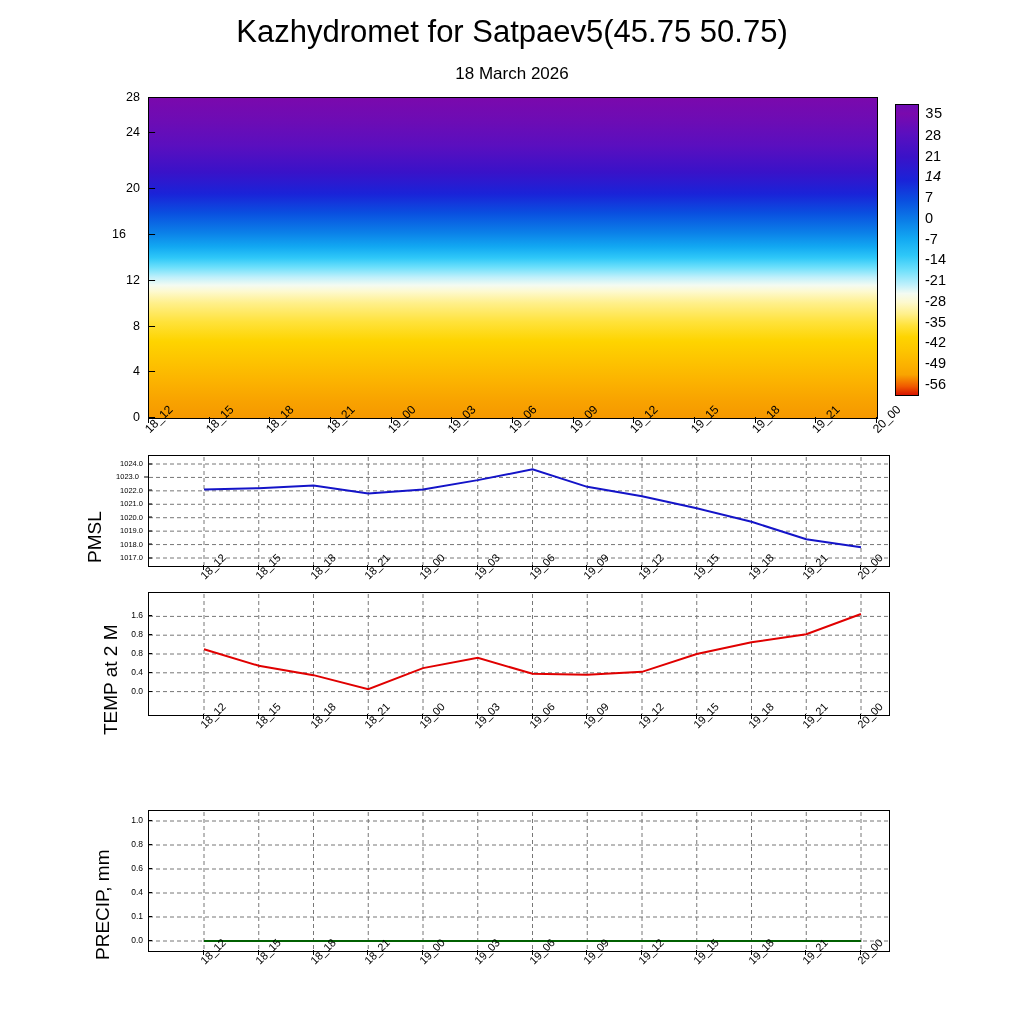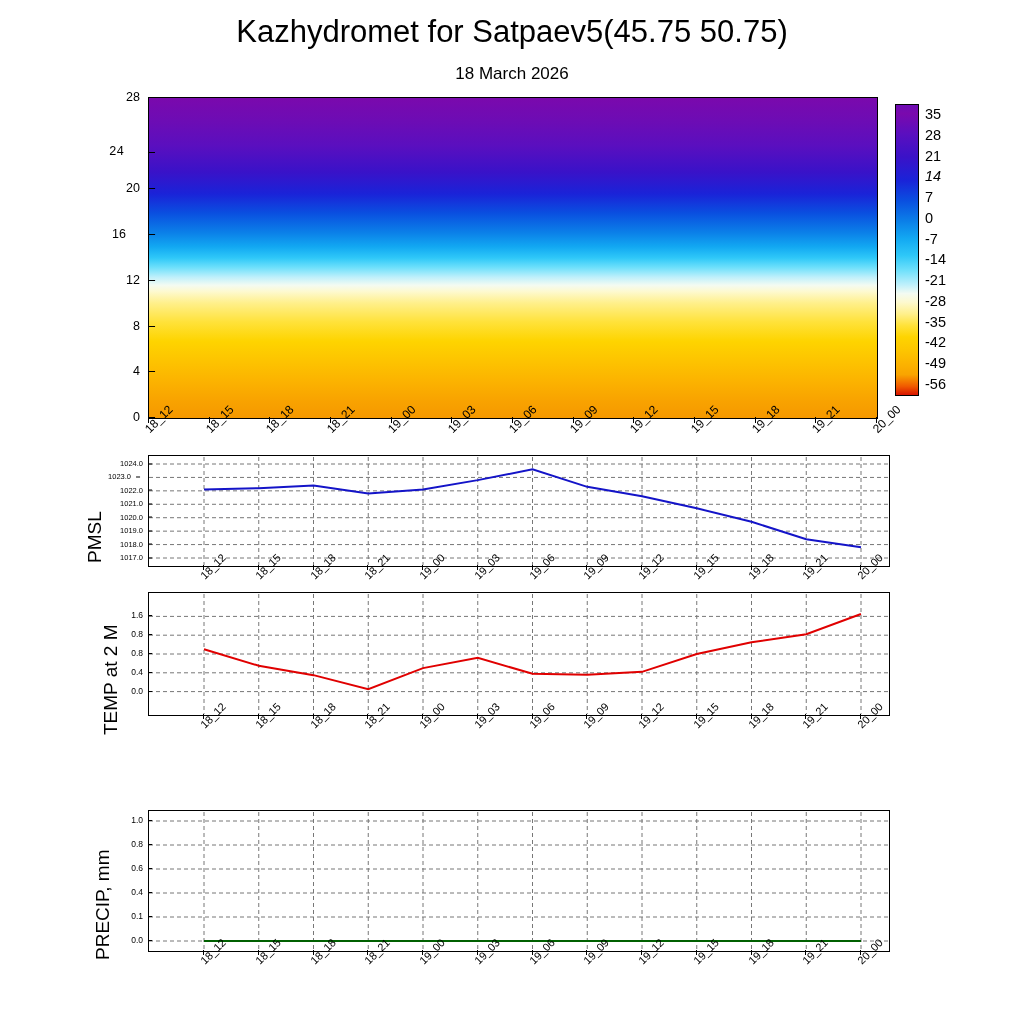--- a/index.html
+++ b/index.html
@@ -1001,21 +1001,21 @@
       <path d="M0,167.936 L0,160.92701933506657 L26,157.42718660926357 L52,156.06707357676913 L78,155.53180009376797 L104,156.23628206487587 L130,159.09150701080645 L156,163.7224545004561 L182,167.04944771463553 L208,167.74319620945778 L234,167.72390955362843 L260,168.53347805246915 L286,165.25025632997222 L312,161.3325750488684 L338,161.07098412046645 L364,157.7173533698951 L390,157.22266480009046 L416,156.6209336250921 L442,159.06784151141107 L468,157.67641959458814 L494,161.75072815956312 L520,163.90088150410102 L546,168.84794311524976 L572,166.51354188552466 L598,169.4297793037795 L624,166.22395262414466 L650,165.34428441791246 L676,160.61466595468707 L702,159.7233599059123 L728,155.15982908045055" stroke="rgba(255,255,255,0.75)" fill="none" stroke-width="1"></path>
     </svg>
 </div>
 <div id="yaxis-sounding">
     <div class="ytick" style="left: 148px; top: 417px; position: absolute; right: auto; transform: translate(-100%, -50%); padding-right: 8px;">0</div>
     <div class="ytick" style="left: 148px; top: 371.286px; position: absolute; right: auto; transform: translate(-100%, -50%); padding-right: 8px;">4</div>
     <div class="ytick" style="left: 148px; top: 325.571px; position: absolute; right: auto; transform: translate(-100%, -50%); padding-right: 8px;">8</div>
     <div class="ytick" style="left: 148px; top: 279.857px; position: absolute; right: auto; transform: translate(-100%, -50%); padding-right: 8px;">12</div>
     <div class="ytick" style="left: 148px; top: 234.143px; position: absolute; right: auto; transform: translate(-100%, -50%); padding-right: 22px;">16</div>
     <div class="ytick" style="left: 148px; top: 188.429px; position: absolute; right: auto; transform: translate(-100%, -50%); padding-right: 8px;">20</div>
-    <div class="ytick" style="left: 148px; top: 152px; position: absolute; right: auto; transform: translate(-100%, -50%); padding-right: 24px; font-family: Liberation Mono, monospace;">24</div>
+    <div class="ytick" style="left: 148px; top: 132px; position: absolute; right: auto; transform: translate(-100%, -50%); padding-right: 8px;">24</div>
     <div class="ytick" style="left: 148px; top: 97px; position: absolute; right: auto; transform: translate(-100%, -50%); padding-right: 8px;">28</div>
   </div>
 <div id="xaxis-sounding">
     <div style="position: absolute; width: 1px; height: 6px; background: rgb(0, 0, 0); top: 417px; left: 148px;"></div>
     <div class="xlab" style="left: 142px; top: 426px;">18_12</div>
     <div style="position: absolute; width: 1px; height: 6px; background: rgb(0, 0, 0); top: 417px; left: 208.667px;"></div>
     <div class="xlab" style="left: 202.667px; top: 426px;">18_15</div>
     <div style="position: absolute; width: 1px; height: 6px; background: rgb(0, 0, 0); top: 417px; left: 269.333px;"></div>
     <div class="xlab" style="left: 263.333px; top: 426px;">18_18</div>
     <div style="position: absolute; width: 1px; height: 6px; background: rgb(0, 0, 0); top: 417px; left: 330px;"></div>
@@ -1035,21 +1035,21 @@
     <div style="position: absolute; width: 1px; height: 6px; background: rgb(0, 0, 0); top: 417px; left: 754.667px;"></div>
     <div class="xlab" style="left: 748.667px; top: 426px;">19_18</div>
     <div style="position: absolute; width: 1px; height: 6px; background: rgb(0, 0, 0); top: 417px; left: 815.333px;"></div>
     <div class="xlab" style="left: 809.333px; top: 426px;">19_21</div>
     <div style="position: absolute; width: 1px; height: 6px; background: rgb(0, 0, 0); top: 417px; left: 876px;"></div>
     <div class="xlab" style="left: 870px; top: 426px;">20_00</div>
   </div>
 
 <div id="cbar"></div>
 <div id="cbar-labels">
-    <div class="cblab" style="top: 114px;">35</div>
+    <div class="cblab" style="top: 114px; font-family: Liberation Mono, monospace;">35</div>
     <div class="cblab" style="top: 134.769px;">28</div>
     <div class="cblab" style="top: 155.538px;">21</div>
     <div class="cblab" style="top: 176.308px; font-style: italic;">14</div>
     <div class="cblab" style="top: 197.077px;">7</div>
     <div class="cblab" style="top: 217.846px;">0</div>
     <div class="cblab" style="top: 238.615px;">-7</div>
     <div class="cblab" style="top: 259.385px;">-14</div>
     <div class="cblab" style="top: 280.154px;">-21</div>
     <div class="cblab" style="top: 300.923px;">-28</div>
     <div class="cblab" style="top: 321.692px;">-35</div>
@@ -1080,21 +1080,21 @@
       <line x1="0" y1="61.714285714285715" x2="740" y2="61.714285714285715" stroke="#777" stroke-width="1" stroke-dasharray="4,3"></line>
       <line x1="0" y1="75.14285714285714" x2="740" y2="75.14285714285714" stroke="#777" stroke-width="1" stroke-dasharray="4,3"></line>
       <line x1="0" y1="88.57142857142857" x2="740" y2="88.57142857142857" stroke="#777" stroke-width="1" stroke-dasharray="4,3"></line>
       <line x1="0" y1="102" x2="740" y2="102" stroke="#777" stroke-width="1" stroke-dasharray="4,3"></line>
       <path d="M55,33.51428571428541 L109.75,32.17142857142797 L164.5,29.485714285714593 L219.25,37.542857142857756 L274,33.51428571428541 L328.75,24.114285714286325 L383.5,13.371428571428268 L438.25,30.828571428572033 L493,40.22857142857113 L547.75,52.314285714285106 L602.5,65.74285714285654 L657.25,83.2000000000003 L712,91.25714285714346" stroke="#1414c8" fill="none" stroke-width="2"></path>
     </svg>
 </div>
 <div class="vlabel" style="left:84px;top:563px;font-size:19px;">PMSL</div>
 <div id="ax-pmsl">
     <div class="ptick" style="position: absolute; right: auto; left: 148px; top: 463px; transform: translate(-100%, -50%); padding-right: 5px;">1024.0</div>
-    <div class="ptick" style="position: absolute; right: auto; left: 136px; top: 476.429px; transform: translate(-100%, -50%); padding-right: 5px;">1023.0</div>
+    <div class="ptick" style="position: absolute; right: auto; left: 144px; top: 476.429px; transform: translate(-100%, -50%); padding-right: 5px;">1023.0</div>
     <div class="ptick" style="position: absolute; right: auto; left: 148px; top: 489.857px; transform: translate(-100%, -50%); padding-right: 5px;">1022.0</div>
     <div class="ptick" style="position: absolute; right: auto; left: 148px; top: 503.286px; transform: translate(-100%, -50%); padding-right: 5px;">1021.0</div>
     <div class="ptick" style="position: absolute; right: auto; left: 148px; top: 516.714px; transform: translate(-100%, -50%); padding-right: 5px;">1020.0</div>
     <div class="ptick" style="position: absolute; right: auto; left: 148px; top: 530.143px; transform: translate(-100%, -50%); padding-right: 5px;">1019.0</div>
     <div class="ptick" style="position: absolute; right: auto; left: 148px; top: 543.571px; transform: translate(-100%, -50%); padding-right: 5px;">1018.0</div>
     <div class="ptick" style="position: absolute; right: auto; left: 148px; top: 557px; transform: translate(-100%, -50%); padding-right: 5px;">1017.0</div>
     <div style="position: absolute; width: 1px; height: 5px; background: rgb(0, 0, 0); top: 565px; left: 203px;"></div>
     <div class="xlab2" style="left: 198px; top: 573px;">18_12</div>
     <div style="position: absolute; width: 1px; height: 5px; background: rgb(0, 0, 0); top: 565px; left: 257.75px;"></div>
     <div class="xlab2" style="left: 252.75px; top: 573px;">18_15</div>

